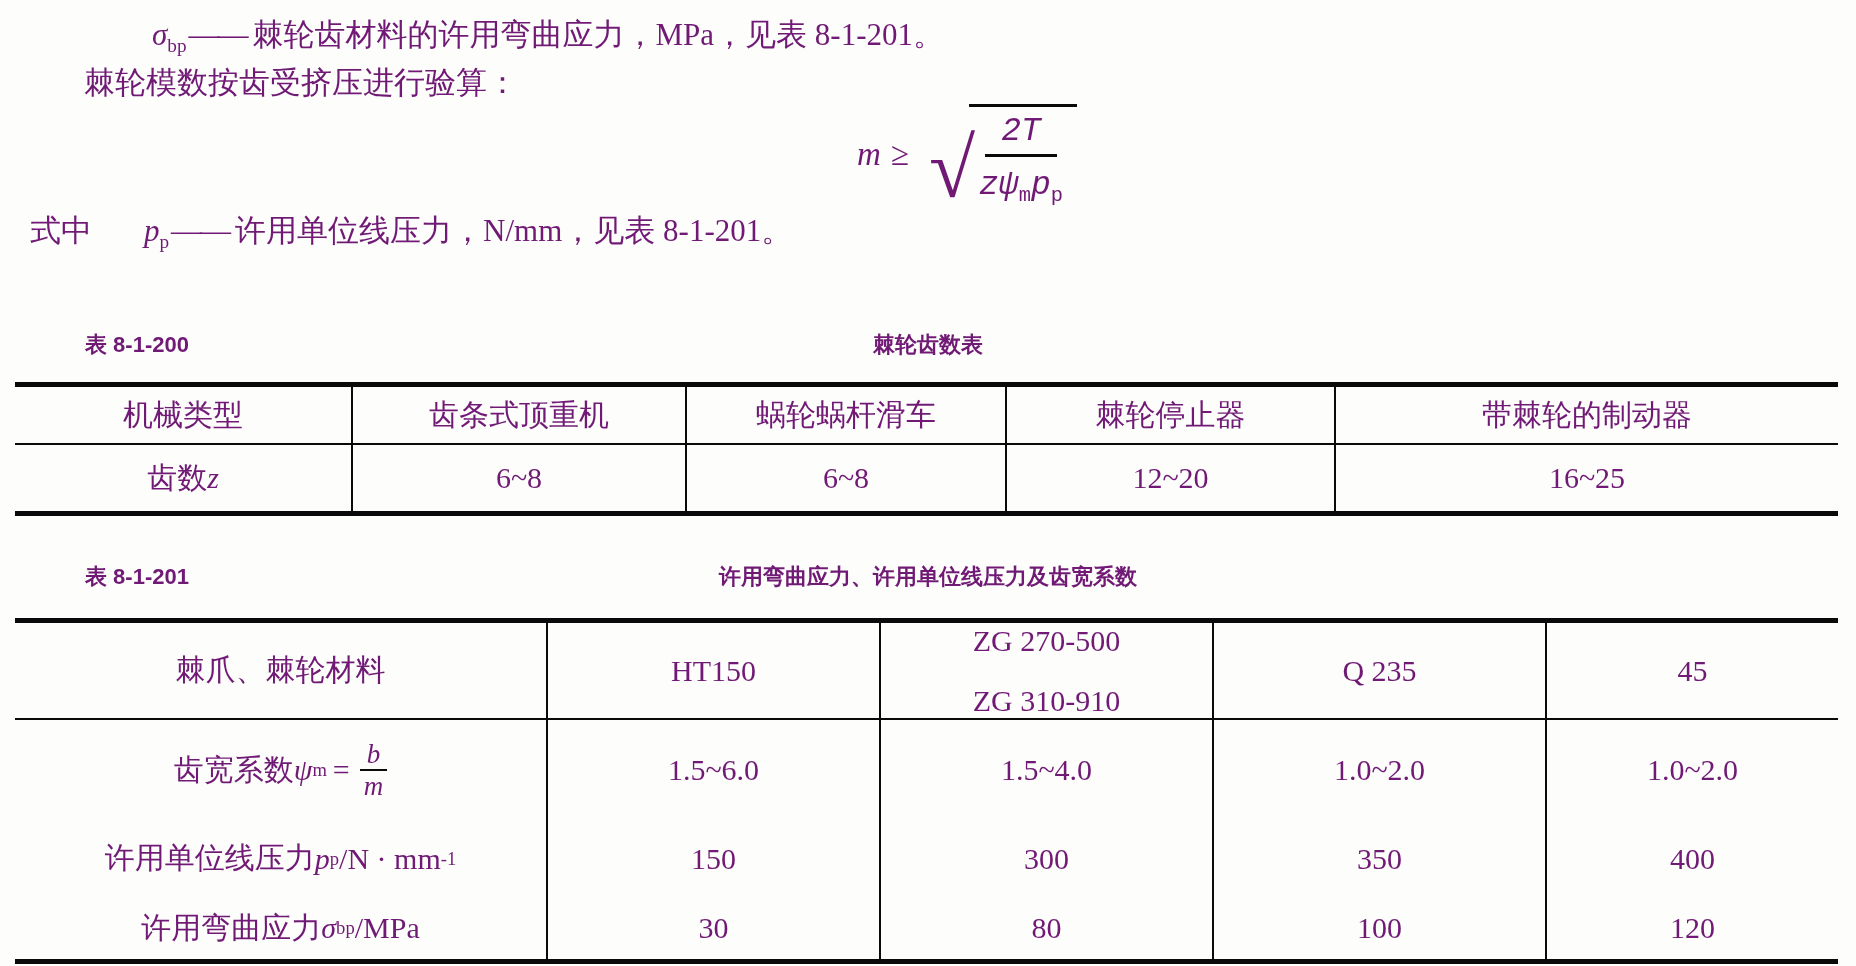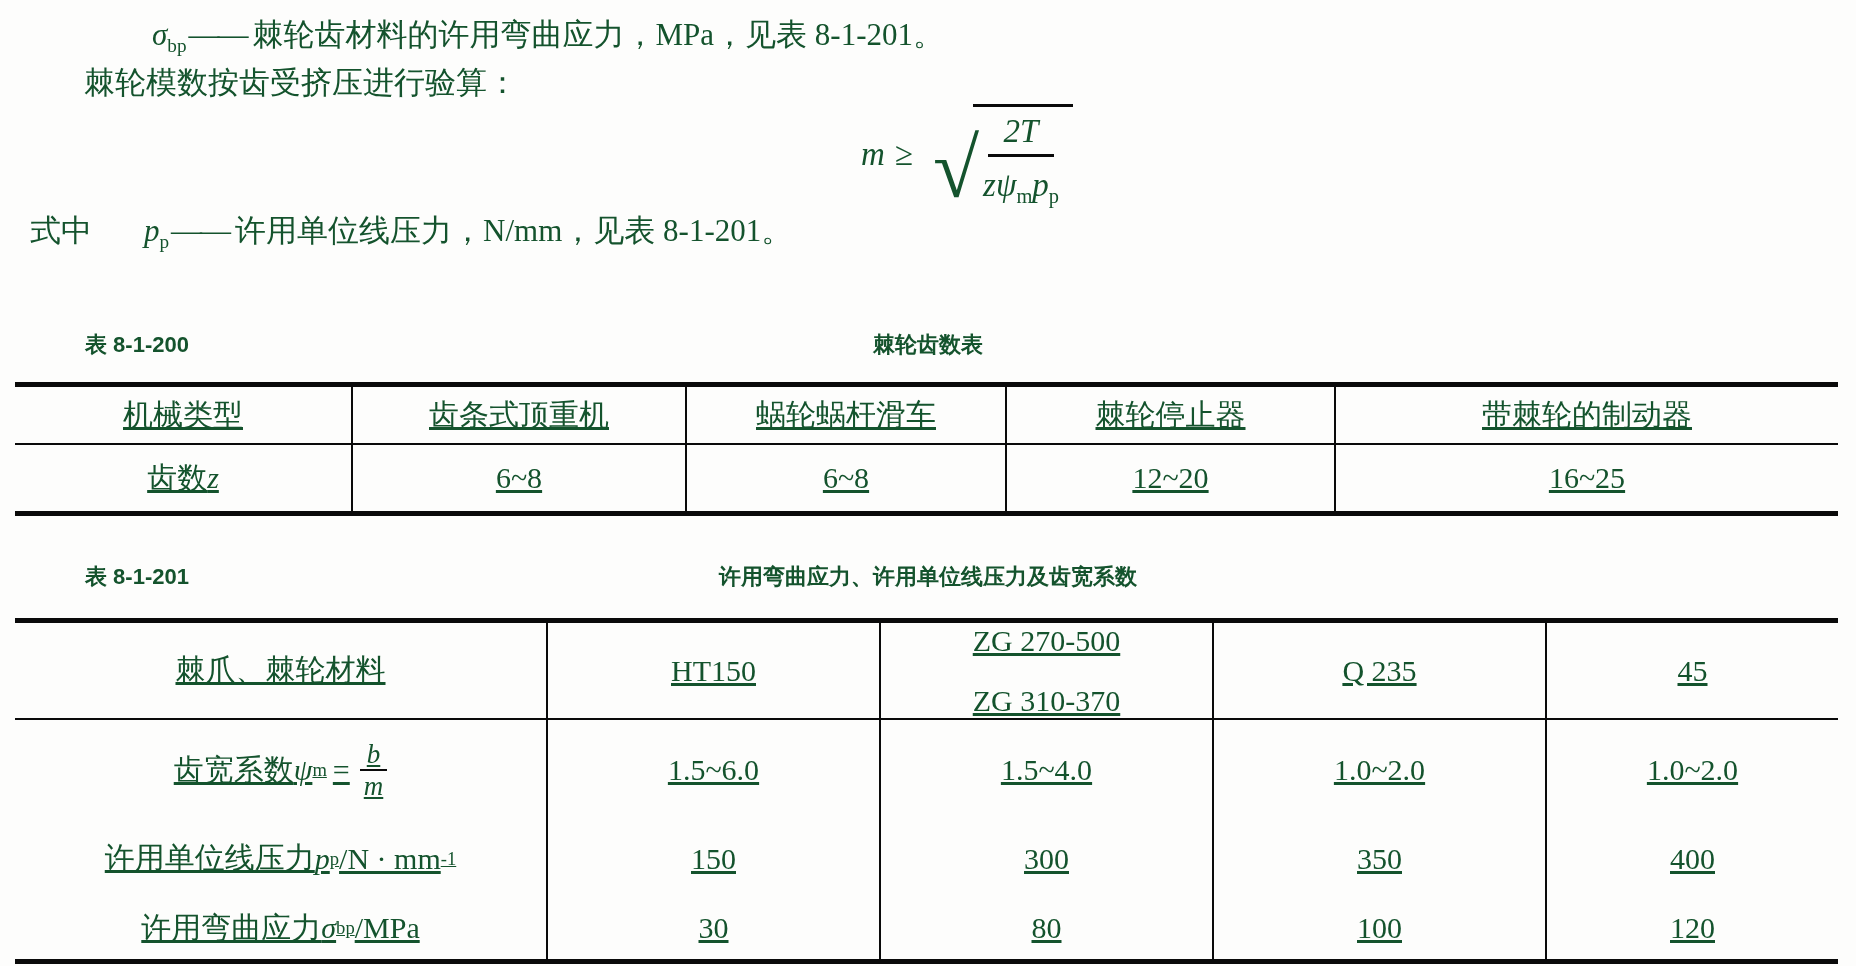--- a/index.html
+++ b/index.html
@@ -1,20 +1,20 @@
 <!DOCTYPE html>
 <html><head>
 <meta charset="utf-8">
 <style>
   html,body { margin:0; padding:0; background:#e8e8e8; }
   .page {
     position:relative;
     width:1856px; height:966px;
     background:#fdfdfc;
-    color:#14532d;
+    color:#701a75;
     font-family:"Liberation Serif","DejaVu Serif",serif;
     font-size:31px;
     overflow:hidden;
   }
   .it { font-style:italic; }
   sub { font-size:0.62em; vertical-align:-0.35em; line-height:0; }
   sup { font-size:0.62em; vertical-align:0.55em; line-height:0; }
 
   .line { position:absolute; white-space:nowrap; }
   .line1 { top:14px;  left:152px; }
@@ -26,21 +26,21 @@
   
   .formula {
     position:absolute; top:104px; left:0; width:100%;
     display:flex; justify-content:center; align-items:center;
     padding-left:78px; box-sizing:border-box;
     font-size:33px;
   }
   .formula .geq { margin:0 14px 0 10px; font-style:normal; }
   .sqrt { display:inline-flex; align-items:stretch; }
   .rad  { font-size:84px; font-style:normal; line-height:1; align-self:flex-end; transform:translate(6px,6px); }
-  .radicand { border-top:3px solid #0a0a0a; padding:6px 14px 0 10px; }
+  .radicand { border-top:3px solid #0a0a0a; padding:6px 14px 0 10px;font-family:Liberation Mono, monospace; }
   .frac { display:inline-flex; flex-direction:column; align-items:center; line-height:1.15; }
   .frac .num { border-bottom:3px solid #0a0a0a; padding:0 16px 3px; }
   .frac .den { padding-top:10px; }
 
   
   .caption { position:absolute; left:0; width:100%; font-family:"Liberation Sans","DejaVu Sans",sans-serif; font-weight:bold; font-size:22px; }
   .cap1 { top:330px; }
   .cap2 { top:562px; }
   .cap-label { position:absolute; left:85px; top:0; }
   .cap-title { display:block; text-align:center; }
@@ -54,21 +54,20 @@
     font-size:30px;
   }
   .t1 { top:382px; grid-template-columns:338fr 334fr 320fr 329fr 502fr; grid-template-rows:58px 66px; }
   .t2 { top:618px; grid-template-columns:533fr 333fr 333fr 333fr 291fr; grid-template-rows:97px 100px 77px 62px; }
   .cell {
     display:flex; align-items:center; justify-content:center;
     border-right:2px solid #0a0a0a;
     box-sizing:border-box;
     text-align:left;
     white-space:nowrap;
-    text-decoration:underline;
   }
   .cell.last { border-right:none; }
   .cell.hrow { border-bottom:2px solid #0a0a0a; }
   .cell .stack { display:flex; flex-direction:column; line-height:1.45; white-space:nowrap;gap:16px; }
 
   .sfrac { display:inline-flex; flex-direction:column; align-items:center; line-height:1.05; font-size:27px; margin-left:4px; vertical-align:middle; }
   .sfrac .n { border-bottom:2px solid #0a0a0a; padding:0 7px 1px; }
   .sfrac .d { padding-top:1px; }
   .eqsign { margin:0 6px; }
 </style>
@@ -130,21 +129,21 @@
     <span class="cap-title">许用弯曲应力、许用单位线压力及齿宽系数</span>
   </div>
 
   <div class="tbl t2">
 
     <div class="cell hrow">棘爪、棘轮材料</div>
     <div class="cell hrow">HT150</div>
     <div class="cell hrow">
       <span class="stack">
         <span>ZG 270-500</span>
-        <span>ZG 310-370</span>
+        <span>ZG 310-910</span>
       </span>
     </div>
     <div class="cell hrow">Q 235</div>
     <div class="cell hrow last">45</div>
 
     <div class="cell">
       <span>齿宽系数 </span>
         <span class="it">ψ</span>
         <sub>m</sub>
         <span class="eqsign">=</span>

